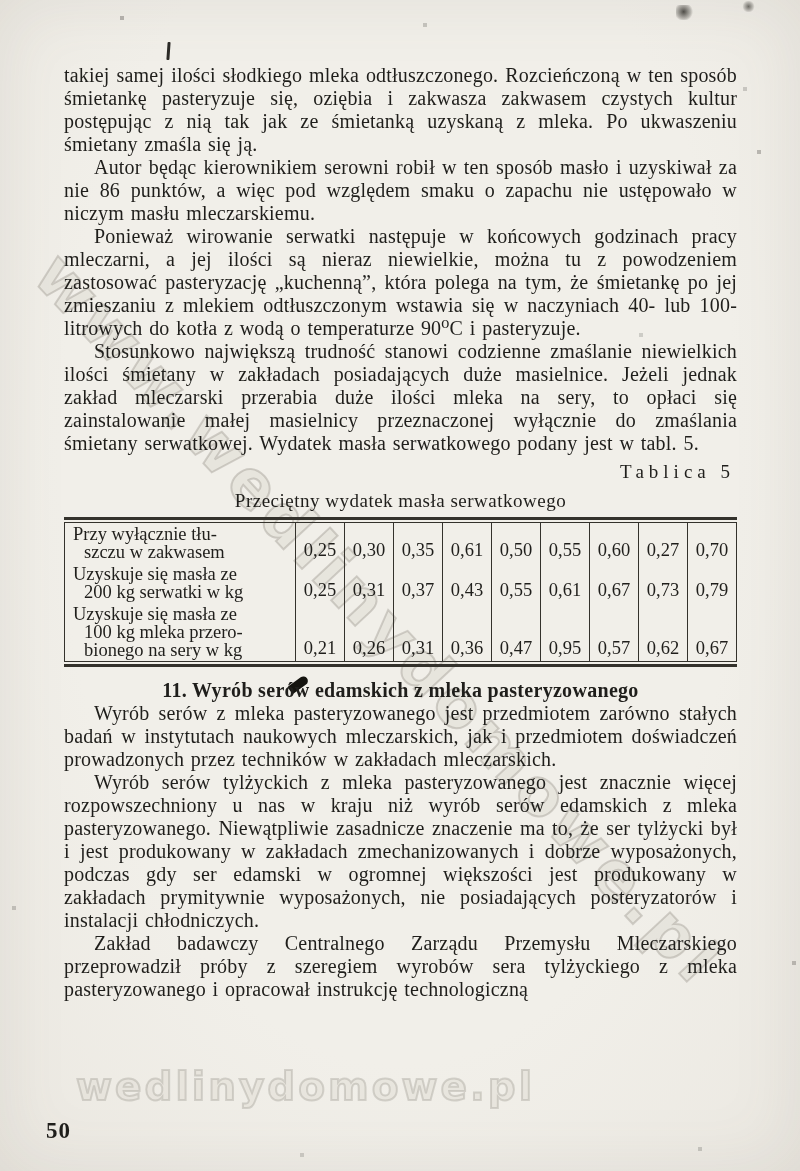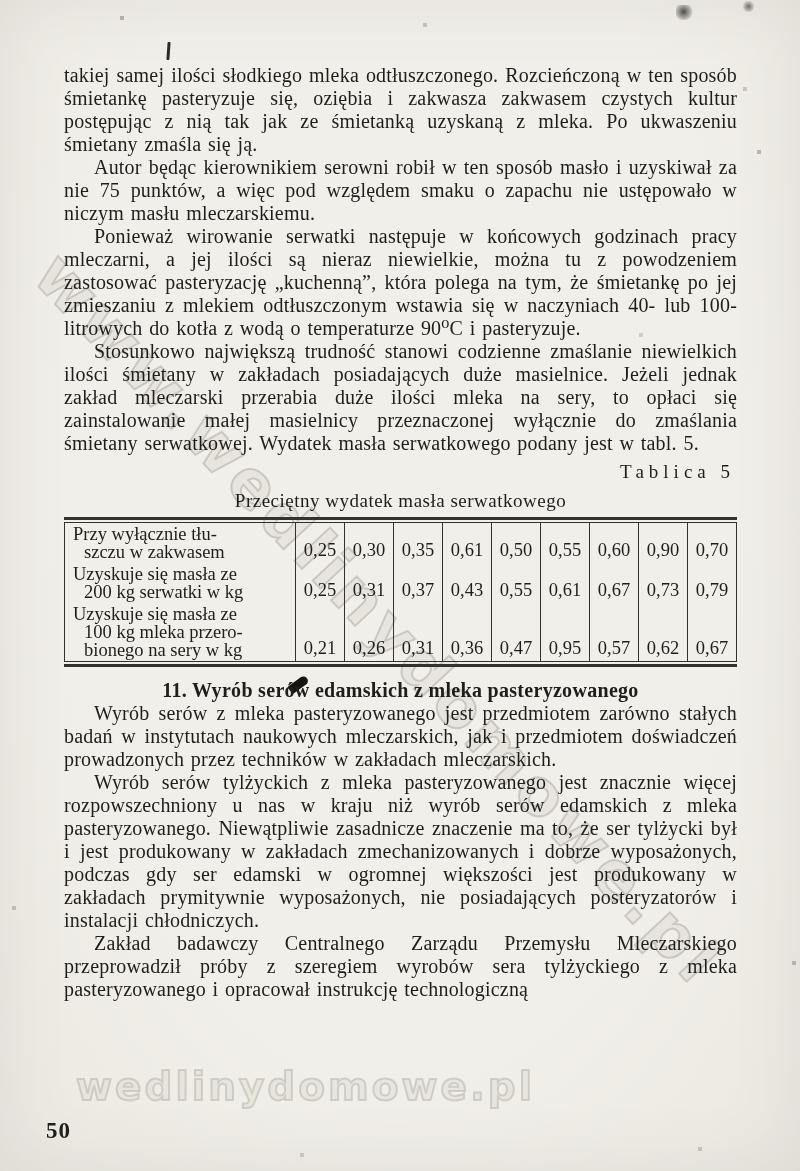--- a/index.html
+++ b/index.html
@@ -116,21 +116,21 @@
 
   <span class="artifact blob-a"></span>
   <span class="artifact blob-b"></span>
   <span class="artifact tick"></span>
   <span class="artifact ink-dash"></span>
   <span class="artifact specks"></span>
 
   <div class="text-col">
 
     <p class="body-par">takiej samej ilości słodkiego mleka odtłuszczonego. Rozcieńczoną w ten sposób śmietankę pasteryzuje się, oziębia i zakwasza zakwasem czystych kultur postępując z nią tak jak ze śmietanką uzyskaną z mleka. Po ukwaszeniu śmietany zmaśla się ją.</p>
-    <p class="body-par indent">Autor będąc kierownikiem serowni robił w ten sposób masło i uzyskiwał za nie 75 punktów, a więc pod względem smaku o zapachu nie ustępowało w niczym masłu mleczarskiemu.</p>
+    <p class="body-par indent">Autor będąc kierownikiem serowni robił w ten sposób masło i uzyskiwał za nie 86 punktów, a więc pod względem smaku o zapachu nie ustępowało w niczym masłu mleczarskiemu.</p>
     <p class="body-par indent">Ponieważ wirowanie serwatki następuje w końcowych godzinach pracy mleczarni, a jej ilości są nieraz niewielkie, można tu z powodzeniem zastosować pasteryzację „kuchenną”, która polega na tym, że śmietankę po jej zmieszaniu z mlekiem odtłuszczonym wstawia się w naczyniach 40- lub 100-litrowych do kotła z wodą o temperaturze 90⁰C i pasteryzuje.</p>
     <p class="body-par indent">Stosunkowo największą trudność stanowi codzienne zmaślanie niewielkich ilości śmietany w zakładach posiadających duże masielnice. Jeżeli jednak zakład mleczarski przerabia duże ilości mleka na sery, to opłaci się zainstalowanie małej masielnicy przeznaczonej wyłącznie do zmaślania śmietany serwatkowej. Wydatek masła serwatkowego podany jest w tabl. 5.</p>
 
     <div class="caption">Tablica 5</div>
     <div class="tbl-title">Przeciętny wydatek masła serwatkowego</div>
 
     <div class="rule-wrap">
       <table class="data-table">
         <tbody>
           <tr>
@@ -138,21 +138,21 @@
               <div class="lline">Przy wyłącznie tłu-</div>
               <div class="lline cont">szczu w zakwasem</div>
             </td>
             <td class="val">0,25</td>
             <td class="val">0,30</td>
             <td class="val">0,35</td>
             <td class="val">0,61</td>
             <td class="val">0,50</td>
             <td class="val">0,55</td>
             <td class="val">0,60</td>
-            <td class="val">0,90</td>
+            <td class="val">0,27</td>
             <td class="val">0,70</td>
           </tr>
           <tr>
             <td class="lbl">
               <div class="lline">Uzyskuje się masła ze</div>
               <div class="lline cont">200 kg serwatki w kg</div>
             </td>
             <td class="val">0,25</td>
             <td class="val">0,31</td>
             <td class="val">0,37</td>

